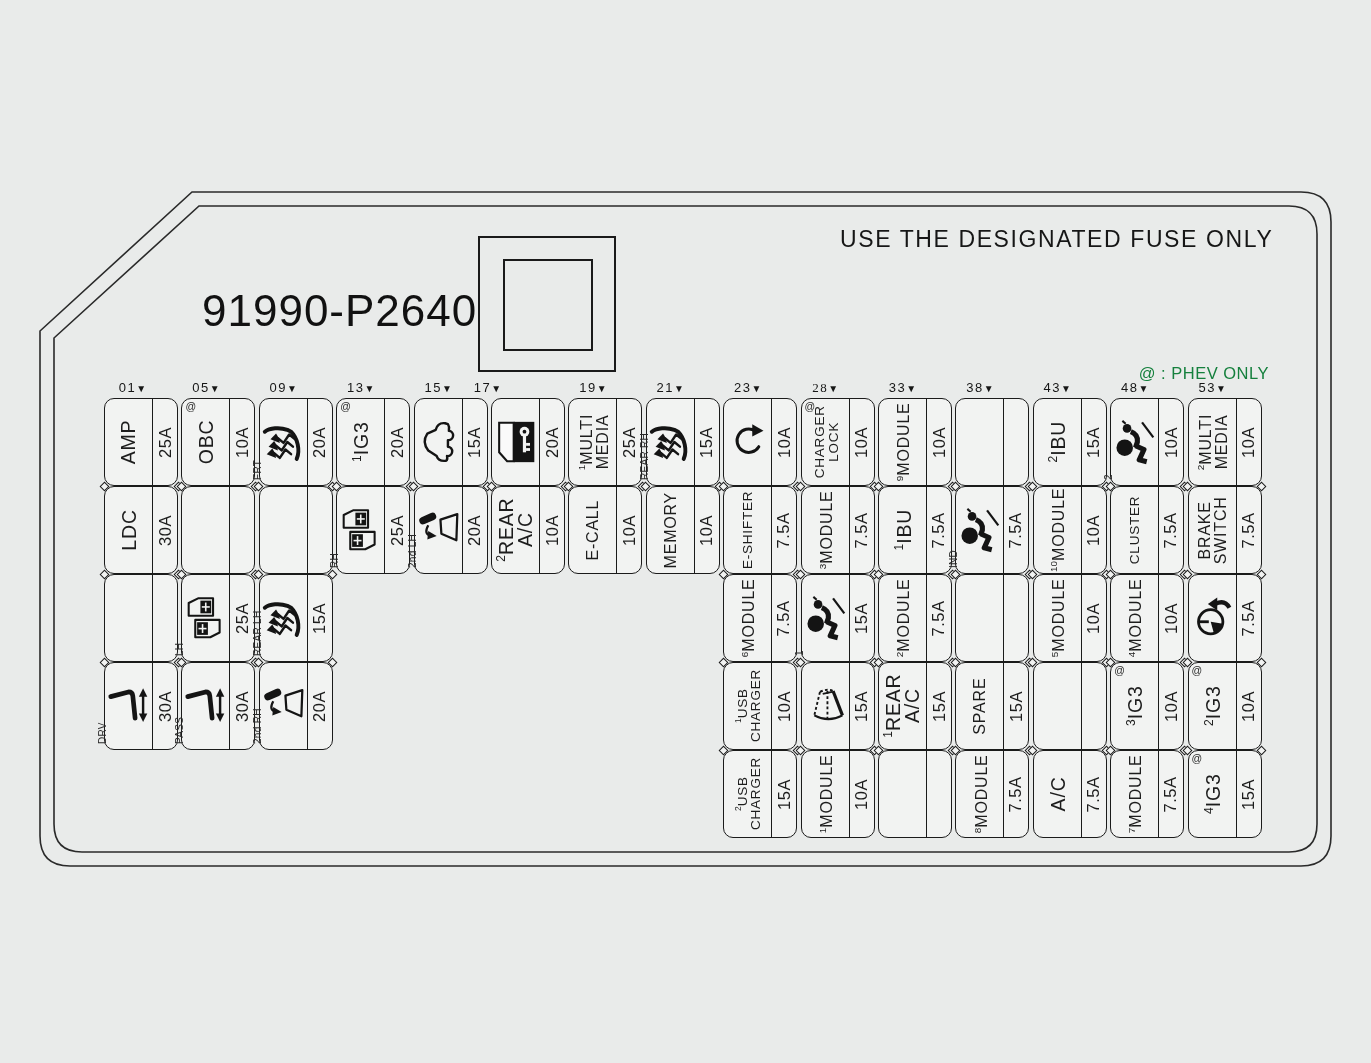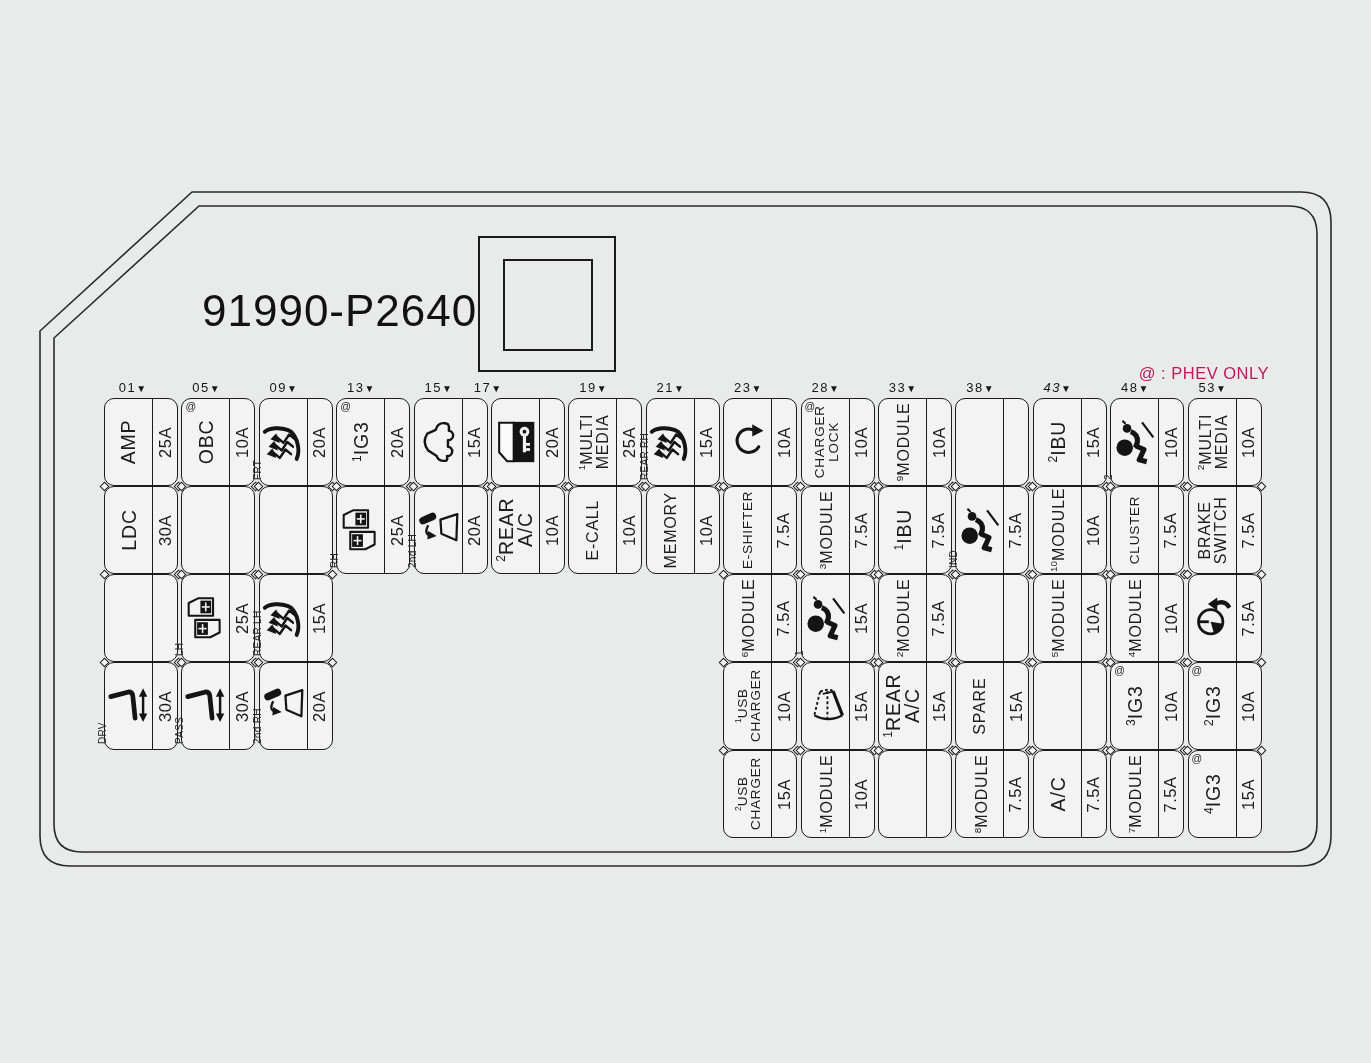--- a/index.html
+++ b/index.html
@@ -10,21 +10,21 @@
   }
   .stage{position:absolute;inset:0;}
   svg.outline{position:absolute;left:0;top:0;}
   .partnum{position:absolute;left:162px;top:286px;font-size:44px;letter-spacing:1px;color:#111;white-space:nowrap;margin-left:40px;}
   .sq-outer{position:absolute;left:478px;top:236px;width:138px;height:136px;border:2px solid #1a1a1a;box-sizing:border-box;}
   .sq-inner{position:absolute;left:23px;top:21px;width:90px;height:92px;border:2px solid #1a1a1a;box-sizing:border-box;}
   .wtitle{position:absolute;left:840px;top:226px;font-size:23px;letter-spacing:1.6px;white-space:nowrap;color:#161616;}
   .war{position:absolute;right:100px;top:249px;font-size:31px;font-weight:700;direction:rtl;white-space:nowrap;color:#111;}
   .wru{position:absolute;left:840px;top:292px;font-size:20px;line-height:25px;letter-spacing:0.4px;white-space:pre-line;color:#222;}
   .wes{position:absolute;left:840px;top:338px;font-size:19.5px;letter-spacing:1.1px;white-space:nowrap;color:#1b1b1b;}
-  .phevnote{position:absolute;right:102px;top:364px;font-size:16.5px;letter-spacing:0.5px;white-space:nowrap;color:#be185d;}
+  .phevnote{position:absolute;right:102px;top:364px;font-size:16.5px;letter-spacing:0.5px;white-space:nowrap;color:#15803d;}
   .colhead{position:absolute;top:380px;width:49px;text-align:center;font-size:13px;letter-spacing:1.5px;white-space:nowrap;color:#161616;}
   .colhead .tri{font-size:10px;letter-spacing:0;}
   .cell{position:absolute;width:74px;height:88px;background:#f2f3f2;border:1.4px solid #1b1b1b;border-radius:10px;box-sizing:border-box;}
   .lab{position:absolute;left:0;top:0;bottom:0;width:49px;display:flex;align-items:center;justify-content:center;}
   .lab .t{transform:rotate(-90deg);white-space:nowrap;text-align:center;line-height:1.02;letter-spacing:0.8px;color:#1d1d1d;}
   .t.s1{font-size:19.5px;}
   .t.s2{font-size:16px;}
   .t.s3{font-size:13.5px;}
   .t sup{font-size:62%;letter-spacing:0;vertical-align:super;}
   .amp{position:absolute;right:0;top:0;bottom:0;width:24px;border-left:1.4px solid #1b1b1b;display:flex;align-items:center;justify-content:center;}
@@ -44,36 +44,37 @@
     <path d="M192,192 H1301 Q1331,192 1331,222 V836 Q1331,866 1301,866 H70 Q40,866 40,836 V331 Z" fill="none" stroke="#2a2a2a" stroke-width="1.6"></path>
     <path d="M199,206 H1289 Q1317,206 1317,234 V824 Q1317,852 1289,852 H82 Q54,852 54,824 V338 Z" fill="none" stroke="#2a2a2a" stroke-width="1.6"></path>
   </svg>
 
   <div class="partnum">91990-P2640</div>
 
   <div class="sq-outer">
     <div class="sq-inner"></div>
   </div>
 
+  <div class="wtitle">USE THE DESIGNATED FUSE ONLY</div>
   <div class="phevnote">@ : PHEV ONLY</div>
 
   <div id="grid">
       <div class="colhead" style="left: 108px;">01<span class="tri">▼</span></div>
       <div class="colhead" style="left: 181.4px;">05<span class="tri">▼</span></div>
       <div class="colhead" style="left: 258.8px;">09<span class="tri">▼</span></div>
       <div class="colhead" style="left: 336.2px;">13<span class="tri">▼</span></div>
       <div class="colhead" style="left: 413.6px;">15<span class="tri">▼</span></div>
       <div class="colhead" style="left: 463px;">17<span class="tri">▼</span></div>
       <div class="colhead" style="left: 568.4px;">19<span class="tri">▼</span></div>
       <div class="colhead" style="left: 645.8px;">21<span class="tri">▼</span></div>
       <div class="colhead" style="left: 723.2px;">23<span class="tri">▼</span></div>
-      <div class="colhead" style="left: 800.6px;">28<span class="tri">▼</span></div>
+      <div class="colhead" style="left: 800.6px; font-family: Liberation Serif, serif;">28<span class="tri">▼</span></div>
       <div class="colhead" style="left: 878px;">33<span class="tri">▼</span></div>
       <div class="colhead" style="left: 955.4px;">38<span class="tri">▼</span></div>
-      <div class="colhead" style="left: 1032.8px; font-style: italic;">43<span class="tri">▼</span></div>
+      <div class="colhead" style="left: 1032.8px;">43<span class="tri">▼</span></div>
       <div class="colhead" style="left: 1110.2px;">48<span class="tri">▼</span></div>
       <div class="colhead" style="left: 1187.6px;">53<span class="tri">▼</span></div>
       <div class="cell" style="left: 104px; top: 398px;">
         <div class="lab">
           <div class="t s1">AMP</div>
         </div>
         <div class="amp">
           <span>25A</span>
         </div>
       </div>

